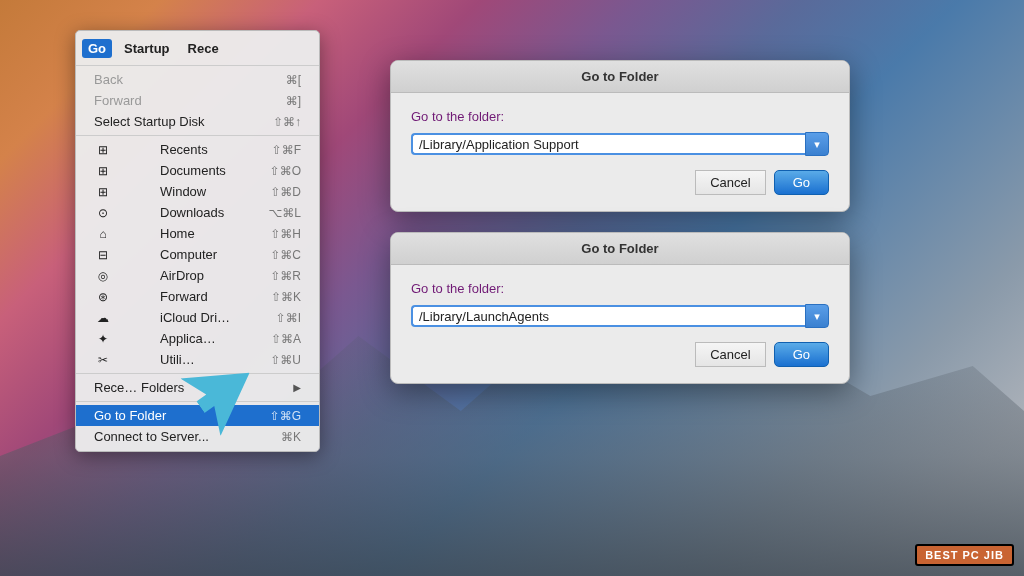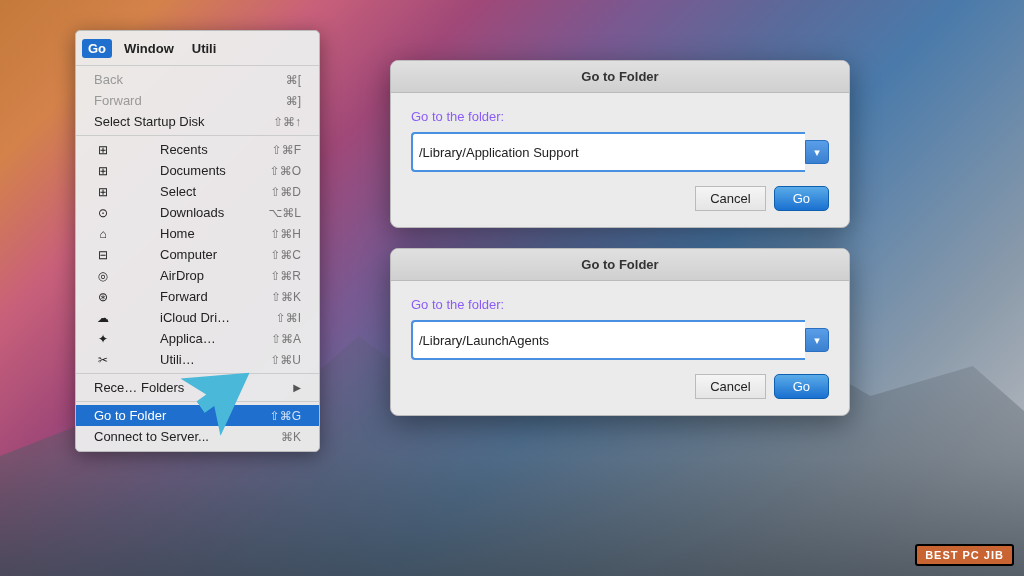--- a/index.html
+++ b/index.html
@@ -162,34 +162,34 @@
       font-weight: 600;
       color: #333;
     }
 
     .dialog-body {
       padding: 16px 20px 16px;
     }
 
     .dialog-label {
       font-size: 13px;
-      color: #8b5cf6;
+      color: #701a75;
       margin-bottom: 8px;
     }
 
     .dialog-input-row {
       display: flex;
       align-items: center;
       gap: 0;
       margin-bottom: 14px;
     }
 
     .dialog-input {
       flex: 1;
-      height: 40px;
+      height: 22px;
       padding: 2px 6px;
       font-size: 13px;
       border: 2px solid #4a90e2;
       border-right: none;
       border-radius: 4px 0 0 4px;
       outline: none;
       background: white;
       color: #222;
     }
 
@@ -271,22 +271,22 @@
 </head>
 <body>
 
 <div class="desktop-bg"></div>
 <div class="mountain-overlay"></div>
 
 <div class="go-menu">
 
   <div class="menu-title-row">
     <span class="menu-top-item active">Go</span>
-    <span class="menu-top-item" style="margin-left:6px;">Window</span>
-    <span class="menu-top-item" style="margin-left:6px;">Utili</span>
+    <span class="menu-top-item" style="margin-left:6px;">Startup</span>
+    <span class="menu-top-item" style="margin-left:6px;">Rece</span>
   </div>
 
   <div class="menu-divider"></div>
 
   <div class="menu-item disabled">
     <span class="item-label">Back</span>
     <span class="shortcut">⌘[</span>
   </div>
 
   <div class="menu-item disabled">
@@ -308,21 +308,21 @@
   </div>
 
   <div class="menu-item">
     <span class="icon">⊞</span>
     <span class="item-label">Documents</span>
     <span class="shortcut">⇧⌘O</span>
   </div>
 
   <div class="menu-item">
     <span class="icon">⊞</span>
-    <span class="item-label">Select</span>
+    <span class="item-label">Window</span>
     <span class="shortcut">⇧⌘D</span>
   </div>
 
   <div class="menu-item">
     <span class="icon">⊙</span>
     <span class="item-label">Downloads</span>
     <span class="shortcut">⌥⌘L</span>
   </div>
 
   <div class="menu-item">

